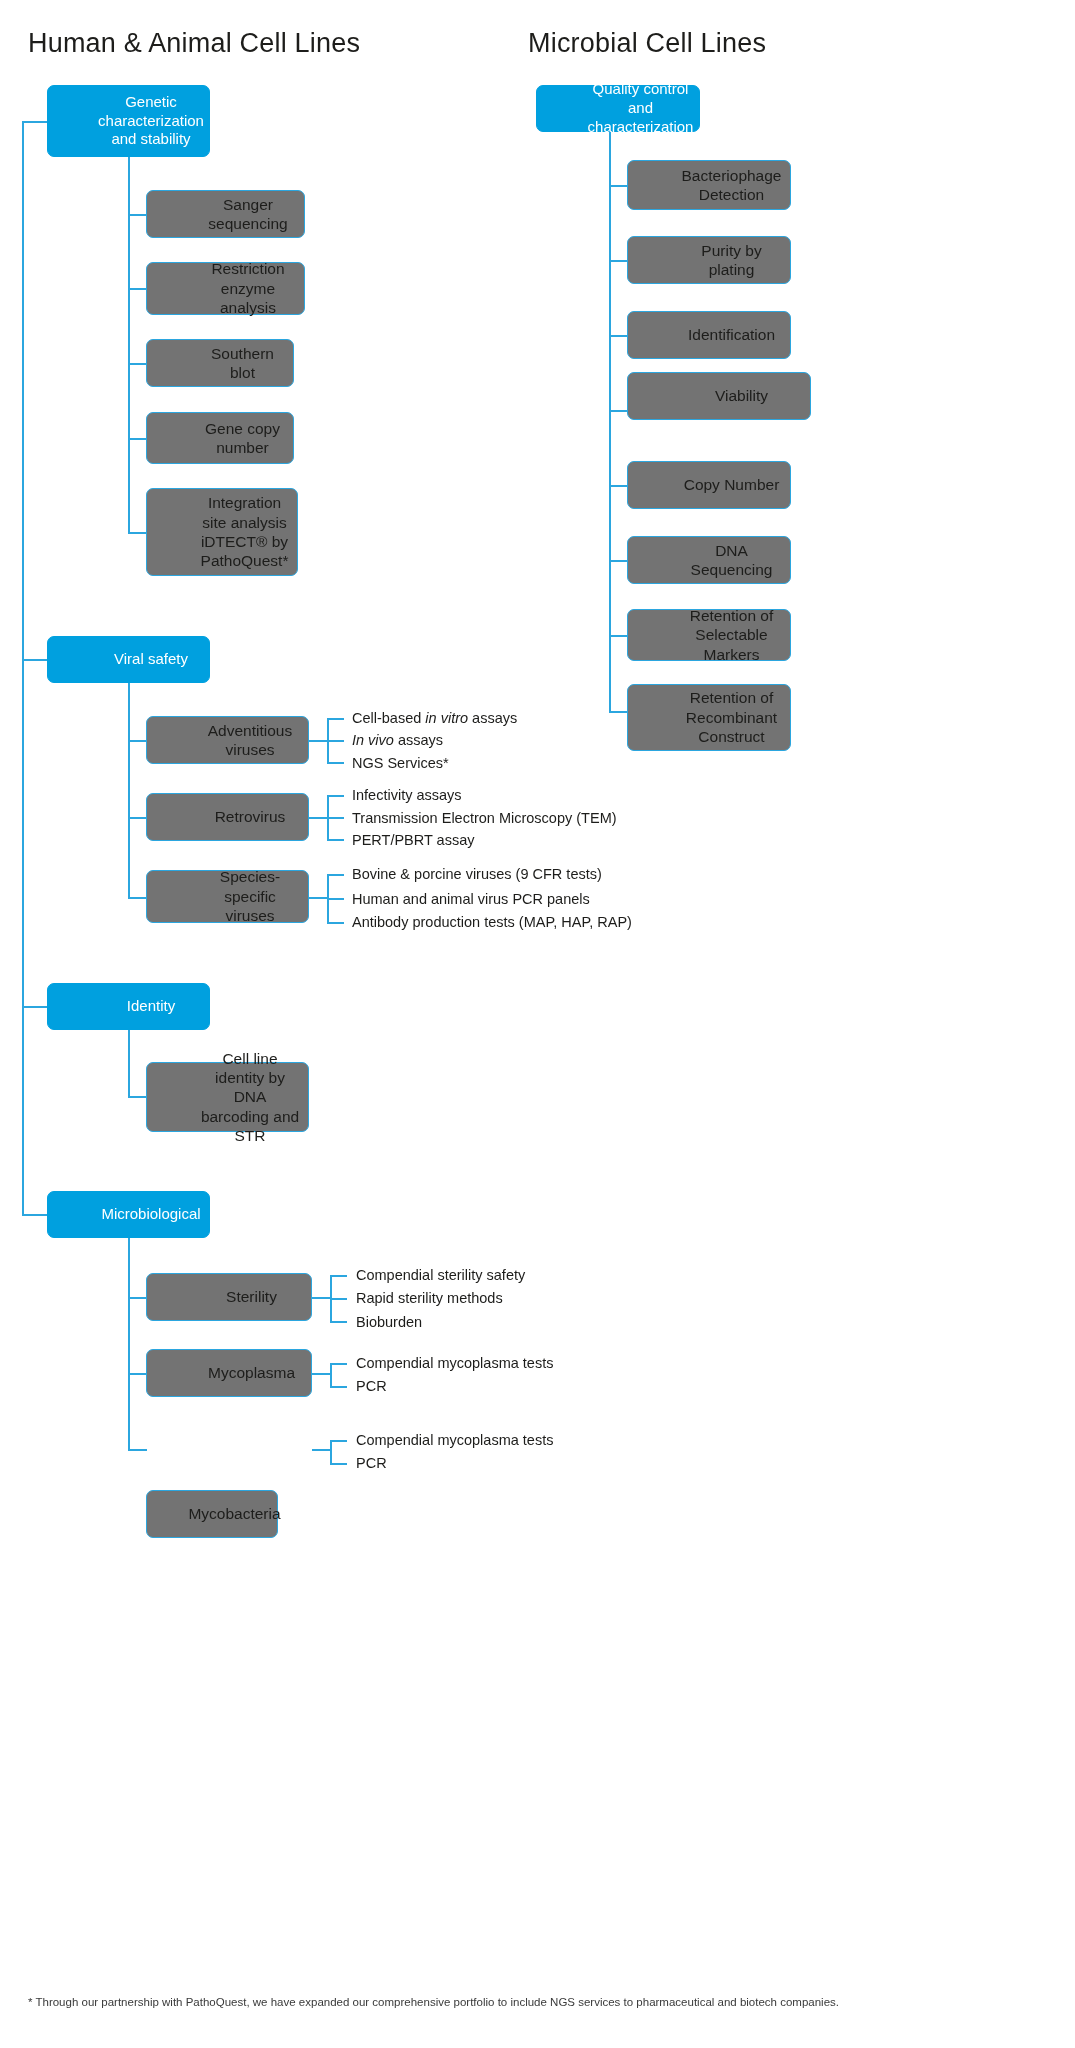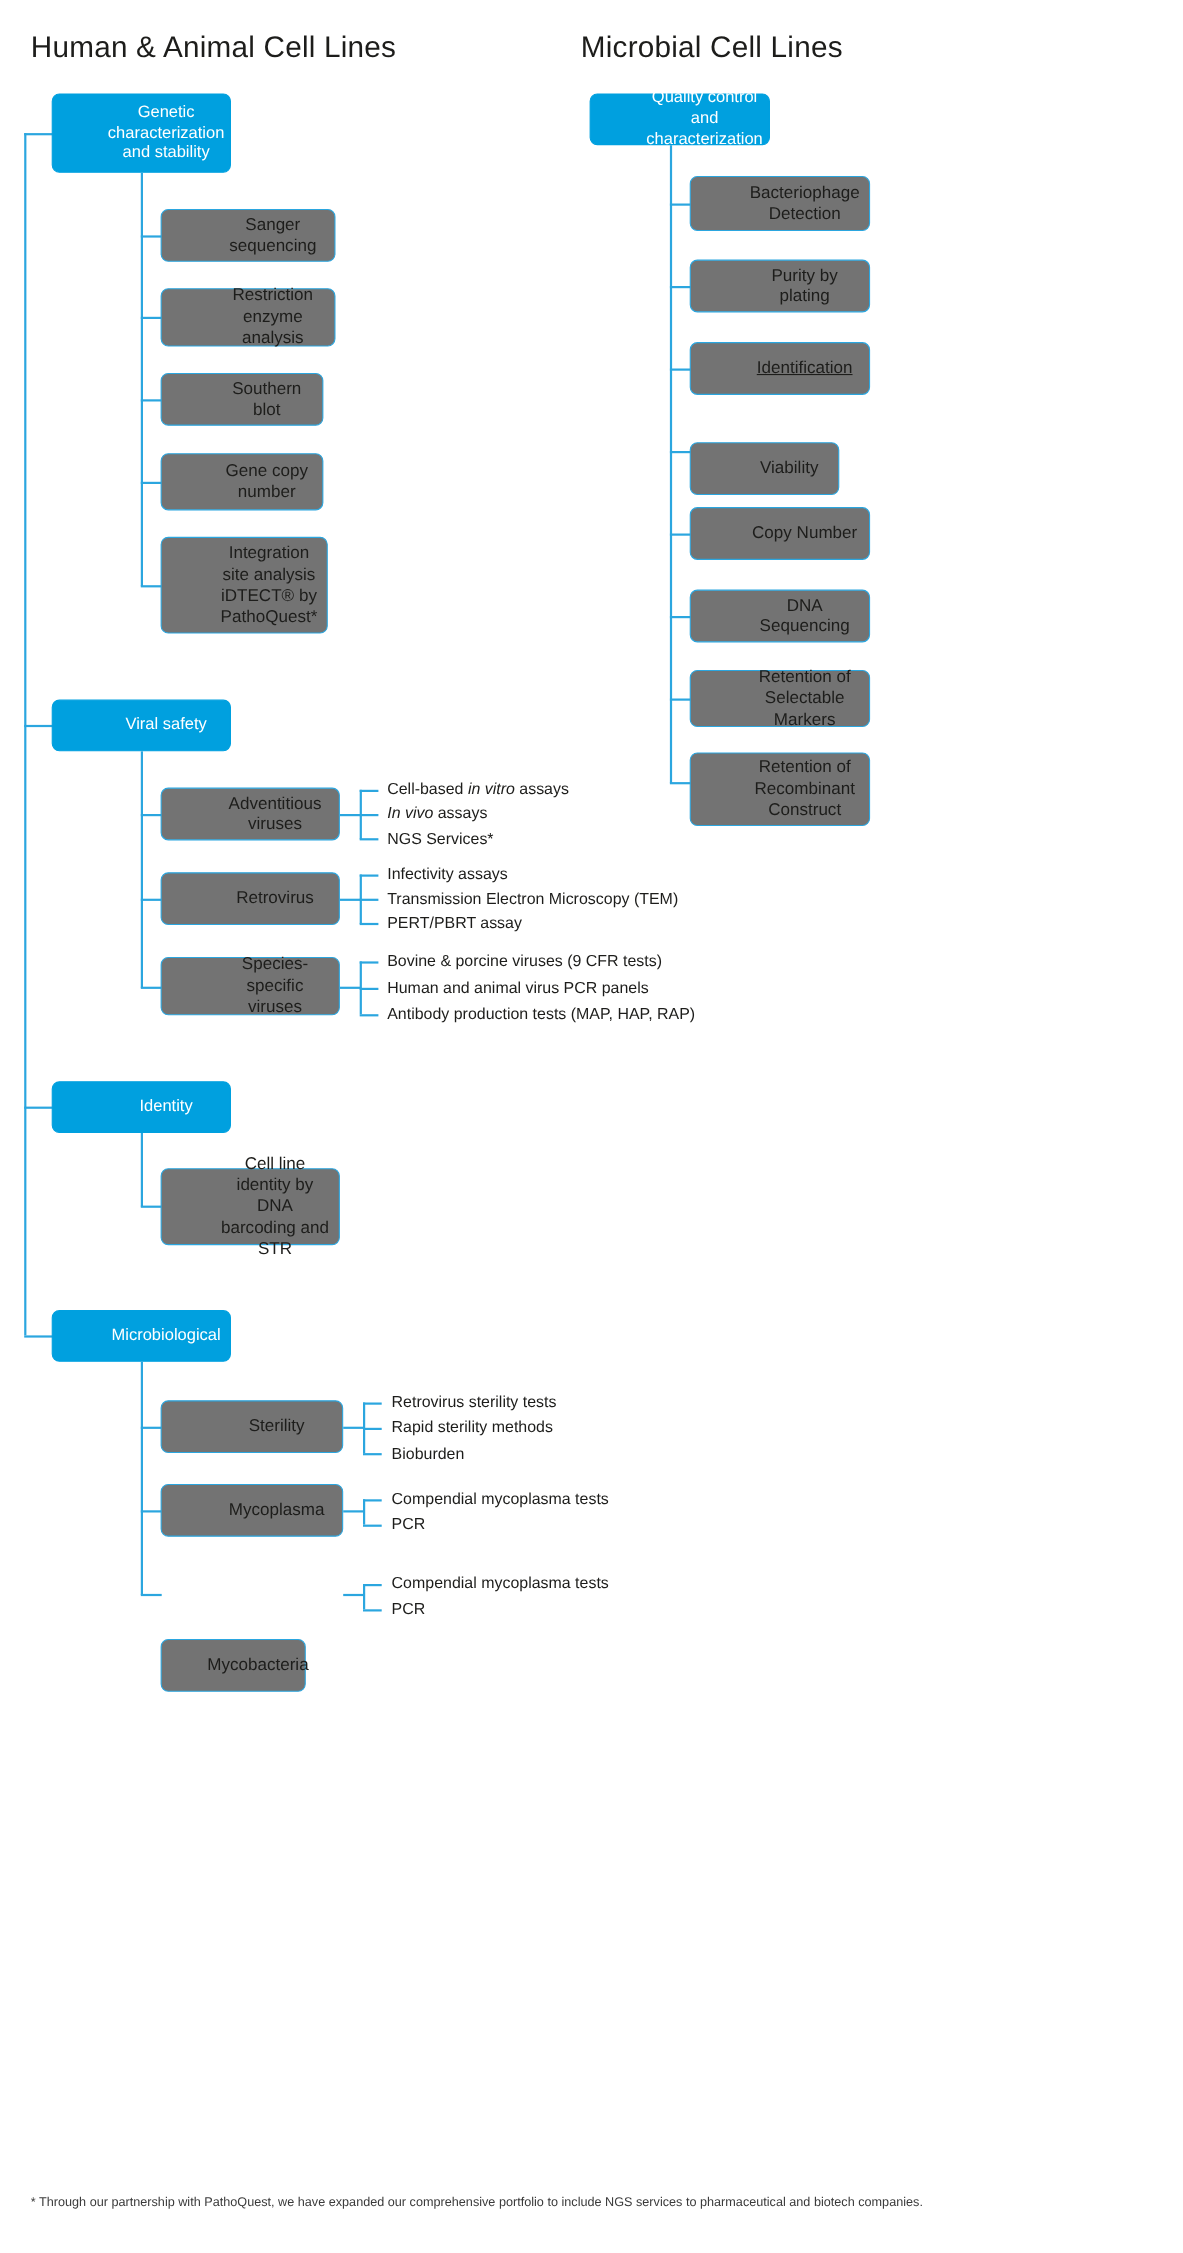--- a/index.html
+++ b/index.html
@@ -151,21 +151,21 @@
 
   <div class="ln lnh" style="left:128px;top:1297px;width:19px;"></div>
   <div class="node outline" style="left:146px;top:1273px;width:166px;height:48px;">
     <span>Sterility</span>
   </div>
   <div class="ln lnh" style="left:312px;top:1297px;width:19px;"></div>
   <div class="ln lnv" style="left:330px;top:1275px;height:46px;"></div>
   <div class="ln lnh" style="left:330px;top:1275px;width:17px;"></div>
   <div class="ln lnh" style="left:330px;top:1298px;width:17px;"></div>
   <div class="ln lnh" style="left:330px;top:1321px;width:17px;"></div>
-  <div class="leaf" style="left:356px;top:1267px;">Retrovirus sterility tests</div>
+  <div class="leaf" style="left:356px;top:1267px;">Compendial sterility safety</div>
   <div class="leaf" style="left:356px;top:1290px;">Rapid sterility methods</div>
   <div class="leaf" style="left:356px;top:1314px;">Bioburden</div>
 
   <div class="ln lnh" style="left:128px;top:1373px;width:19px;"></div>
   <div class="node outline" style="left:146px;top:1349px;width:166px;height:48px;">
     <span>Mycoplasma</span>
   </div>
   <div class="ln lnh" style="left:312px;top:1373px;width:19px;"></div>
   <div class="ln lnv" style="left:330px;top:1363px;height:23px;"></div>
   <div class="ln lnh" style="left:330px;top:1363px;width:17px;"></div>
@@ -193,26 +193,26 @@
   <div class="node outline" style="left:627px;top:160px;width:164px;height:50px;">
     <span>Bacteriophage Detection</span>
   </div>
 
   <div class="ln lnh" style="left:609px;top:260px;width:19px;"></div>
   <div class="node outline" style="left:627px;top:236px;width:164px;height:48px;">
     <span>Purity by plating</span>
   </div>
 
   <div class="ln lnh" style="left:609px;top:335px;width:19px;"></div>
-  <div class="node outline" style="left:627px;top:311px;width:164px;height:48px;text-decoration:underline;">
+  <div class="node outline" style="left:627px;top:311px;width:164px;height:48px;">
     <span>Identification</span>
   </div>
 
   <div class="ln lnh" style="left:609px;top:410px;width:19px;"></div>
-  <div class="node outline" style="left:627px;top:402px;width:136px;height:48px;">
+  <div class="node outline" style="left:627px;top:372px;width:184px;height:48px;">
     <span>Viability</span>
   </div>
 
   <div class="ln lnh" style="left:609px;top:485px;width:19px;"></div>
   <div class="node outline" style="left:627px;top:461px;width:164px;height:48px;">
     <span>Copy Number</span>
   </div>
 
   <div class="ln lnh" style="left:609px;top:560px;width:19px;"></div>
   <div class="node outline" style="left:627px;top:536px;width:164px;height:48px;">

